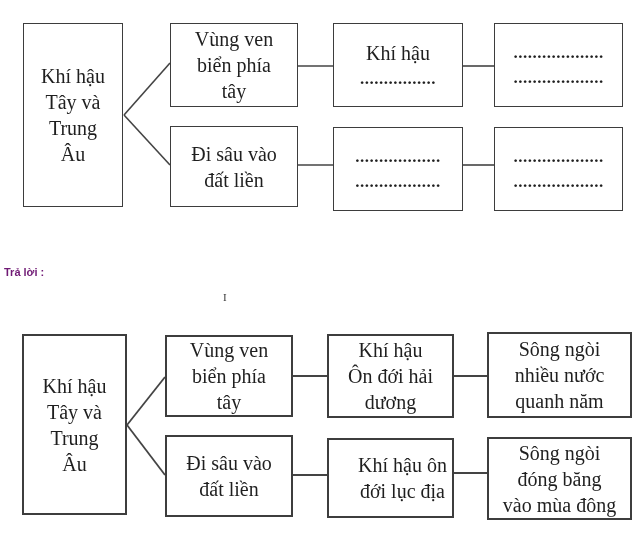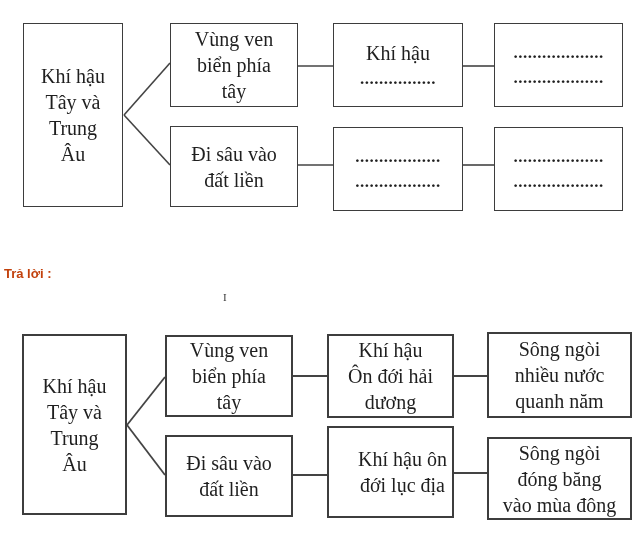--- a/index.html
+++ b/index.html
@@ -52,30 +52,30 @@
   .q-coast-river   { left: 494px; top: 23px;  width: 129px; height: 84px; }
   .q-inland-climate{ left: 333px; top: 127px; width: 130px; height: 84px; }
   .q-inland-river  { left: 494px; top: 127px; width: 129px; height: 84px; }
 
   
   .a-root          { left: 22px;  top: 334px; width: 105px; height: 181px; }
   .a-coast         { left: 165px; top: 335px; width: 128px; height: 82px; }
   .a-inland        { left: 165px; top: 435px; width: 128px; height: 82px; }
   .a-coast-climate { left: 327px; top: 334px; width: 127px; height: 84px; }
   .a-coast-river   { left: 487px; top: 332px; width: 145px; height: 86px; }
-  .a-inland-climate{ left: 327px; top: 426px; width: 127px; height: 92px; padding-left: 24px; }
+  .a-inland-climate{ left: 327px; top: 438px; width: 127px; height: 80px; padding-left: 24px; }
   .a-inland-river  { left: 487px; top: 437px; width: 145px; height: 83px; }
 
   .answer-label {
     position: absolute;
     left: 4px; top: 266px;
     font-family: "Liberation Sans", sans-serif;
     font-weight: bold;
-    font-size: 13px;
-    color: #c2410c;
+    font-size: 11px;
+    color: #701a75;
   }
 
   .cursor-mark {
     position: absolute;
     left: 223px; top: 292px;
     font-size: 11px;
     line-height: 11px;
     color: #3a3a3a;
     font-family: "Liberation Serif", serif;
   }

